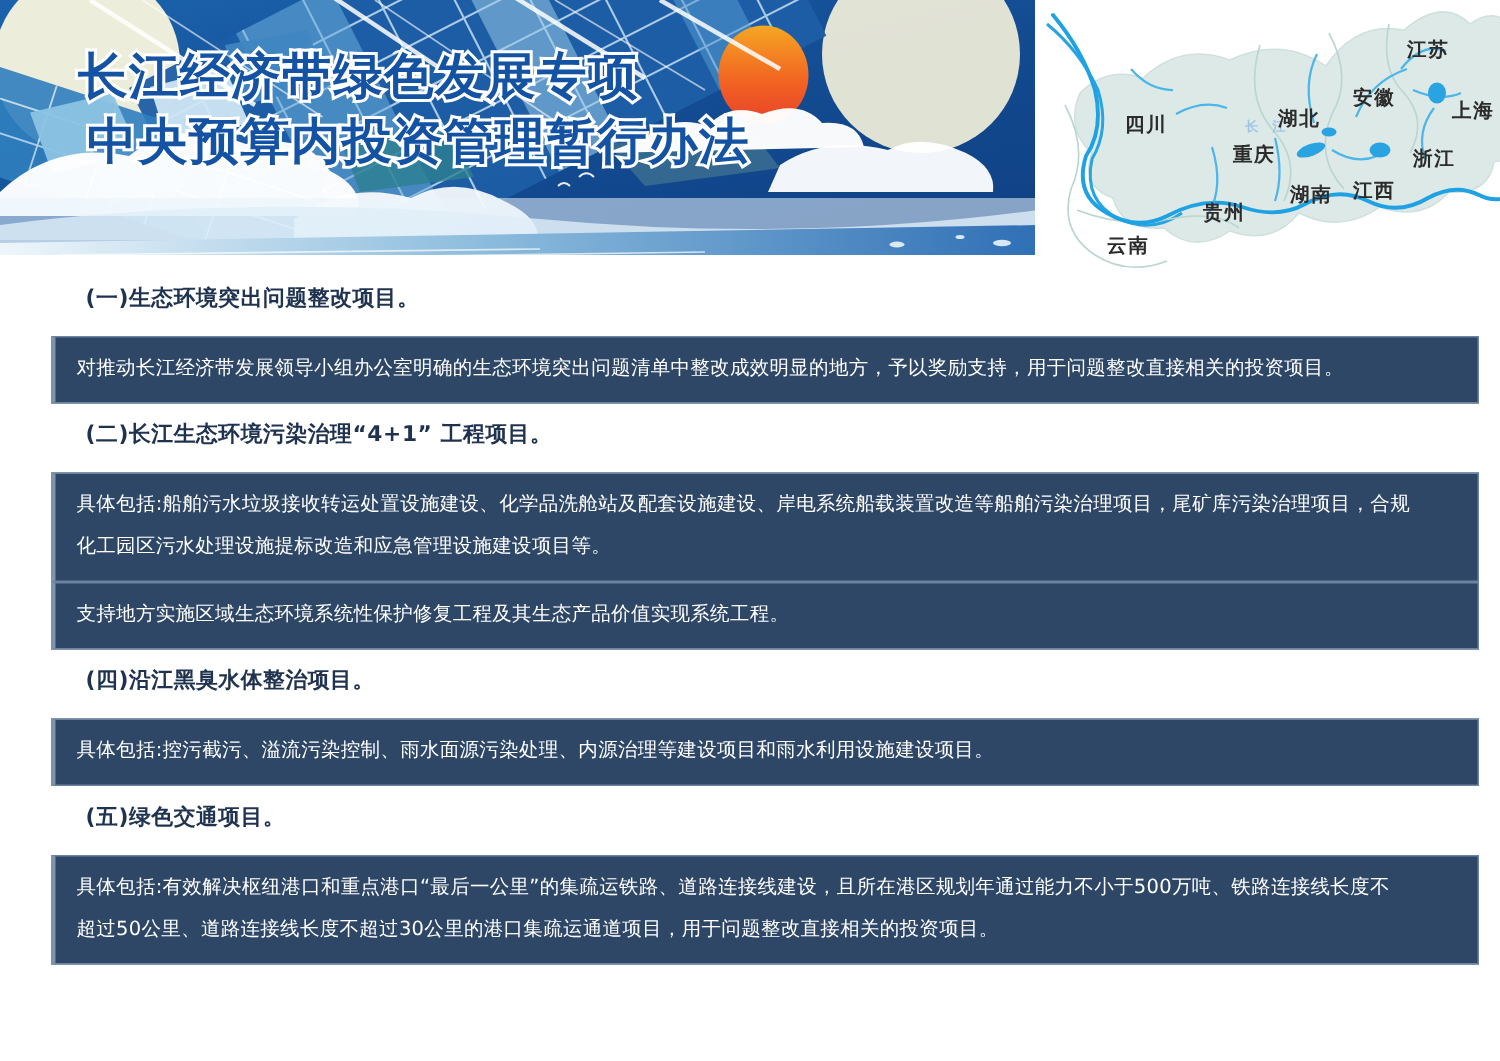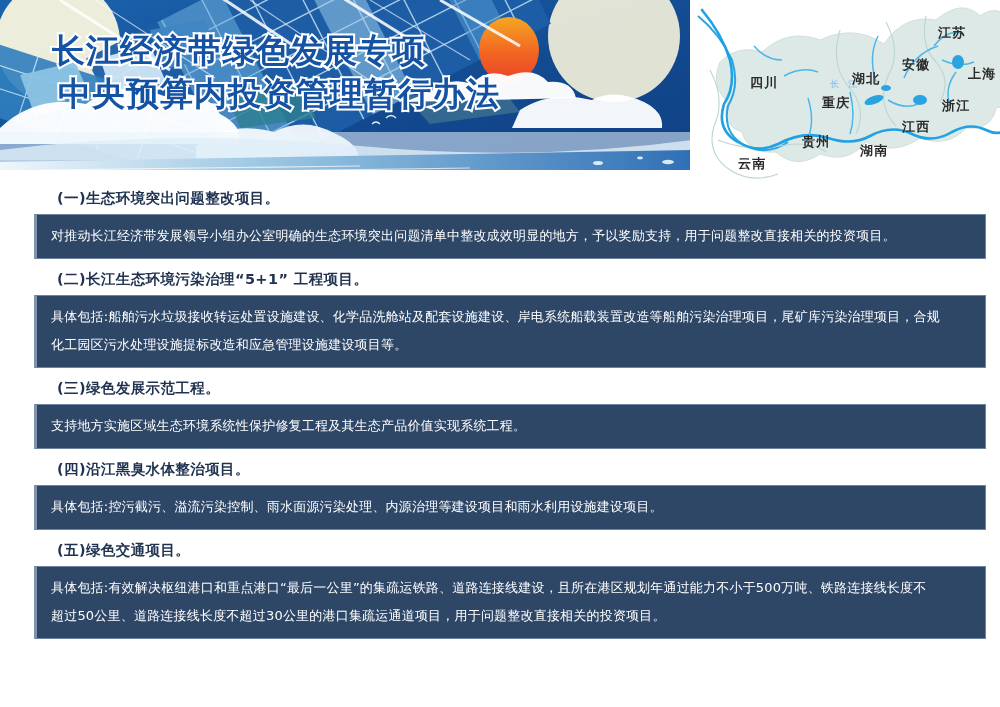--- a/index.html
+++ b/index.html
@@ -55,21 +55,21 @@
   
   .content{position:absolute;left:0;top:178px;width:1000px;}
 
   .heading{
     font-family:"DejaVu Sans","Liberation Sans",sans-serif;
     font-weight:bold;
     font-size:14.5px;
     color:#1f3250;
     letter-spacing:.4px;
     margin:0;
-    padding:11px 0 6px 57px;
+    padding:11px 0 16px 57px;
     white-space:nowrap;
   }
   .box{
     position:relative;
     margin:0 14px 0 34px;
     background:#2e4767;
     border:1px solid #6d84a0;
     border-left:3px solid #7f93ad;
     box-sizing:border-box;
     padding:7px 12px 8px 14px;
@@ -253,38 +253,37 @@
         <ellipse cx="196" cy="88" rx="5" ry="3"></ellipse>
       </g>
     </svg>
     <div class="map-label river" style="left:140px;top:78px;">长 江</div>
   <div class="map-label" style="left: 248px; top: 24px;">江苏</div>
       <div class="map-label" style="left: 212px; top: 56px;">安徽</div>
       <div class="map-label" style="left: 278px; top: 65px;">上海</div>
       <div class="map-label" style="left: 252px; top: 97px;">浙江</div>
       <div class="map-label" style="left: 212px; top: 118px;">江西</div>
       <div class="map-label" style="left: 162px; top: 70px;">湖北</div>
-      <div class="map-label" style="left: 170px; top: 142px;">湖南</div>
+      <div class="map-label" style="left: 170px; top: 121px;">湖南</div>
       <div class="map-label" style="left: 116px; top: 94px; margin-left: 16px;">重庆</div>
       <div class="map-label" style="left: 60px; top: 74px;">四川</div>
       <div class="map-label" style="left: 112px; top: 133px;">贵州</div>
       <div class="map-label" style="left: 48px; top: 155px;">云南</div>
     </div>
 
   <div class="content">
       <div class="heading">(一)生态环境突出问题整改项目。</div>
       <div class="box">
         <p>对推动长江经济带发展领导小组办公室明确的生态环境突出问题清单中整改成效明显的地方，予以奖励支持，用于问题整改直接相关的投资项目。</p>
       </div>
-      <div class="heading">(二)长江生态环境污染治理“5+1” 工程项目。</div>
+      <div class="heading">(二)长江生态环境污染治理“4+1” 工程项目。</div>
       <div class="box">
         <p>具体包括:船舶污水垃圾接收转运处置设施建设、化学品洗舱站及配套设施建设、岸电系统船载装置改造等船舶污染治理项目，尾矿库污染治理项目，合规</p>
         <p>化工园区污水处理设施提标改造和应急管理设施建设项目等。</p>
       </div>
-      <div class="heading">(三)绿色发展示范工程。</div>
       <div class="box">
         <p>支持地方实施区域生态环境系统性保护修复工程及其生态产品价值实现系统工程。</p>
       </div>
       <div class="heading">(四)沿江黑臭水体整治项目。</div>
       <div class="box">
         <p>具体包括:控污截污、溢流污染控制、雨水面源污染处理、内源治理等建设项目和雨水利用设施建设项目。</p>
       </div>
       <div class="heading">(五)绿色交通项目。</div>
       <div class="box">
         <p>具体包括:有效解决枢纽港口和重点港口“最后一公里”的集疏运铁路、道路连接线建设，且所在港区规划年通过能力不小于500万吨、铁路连接线长度不</p>

